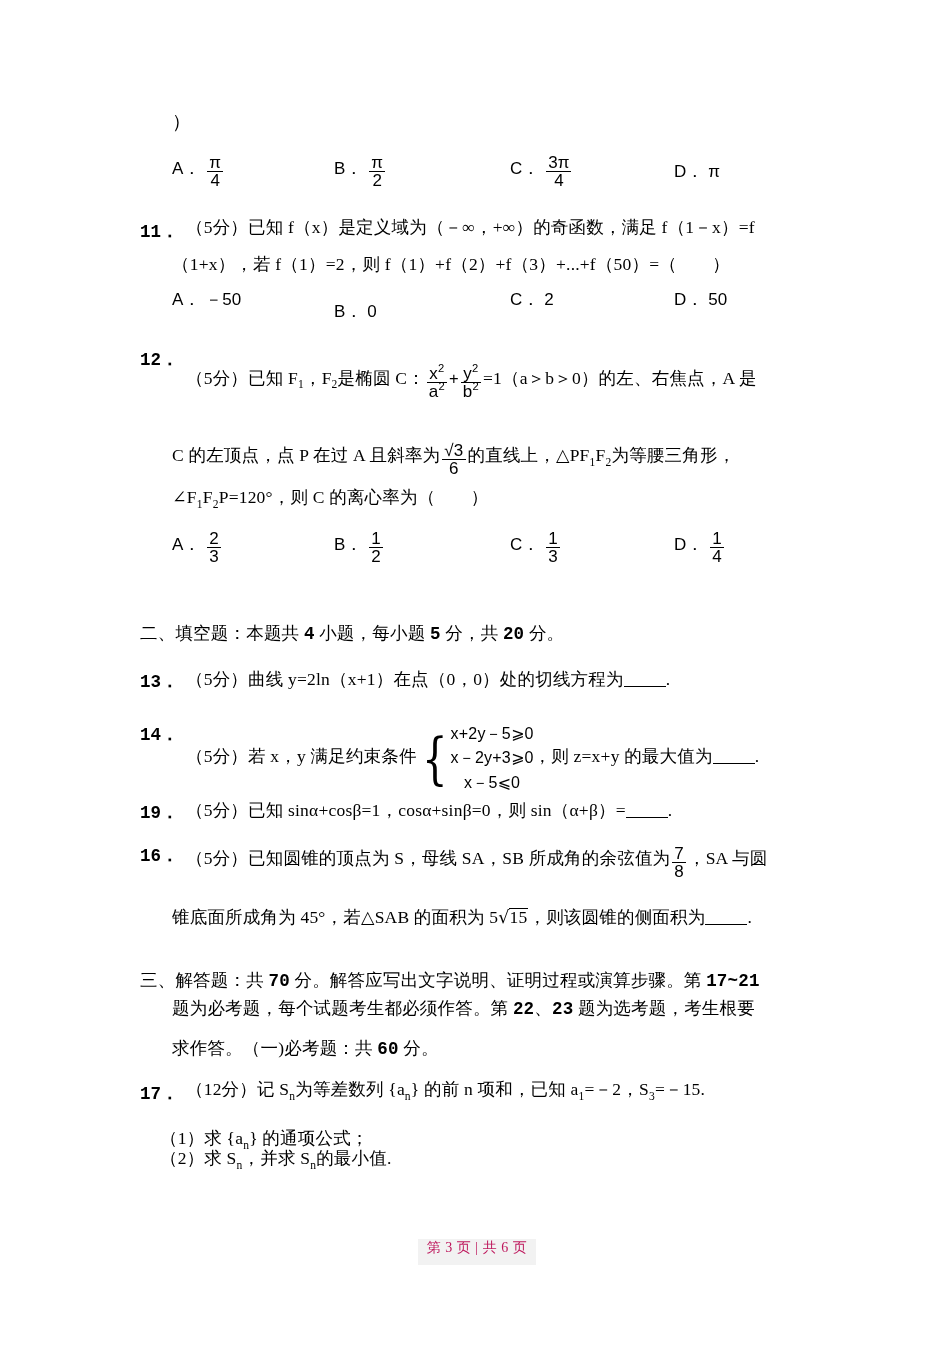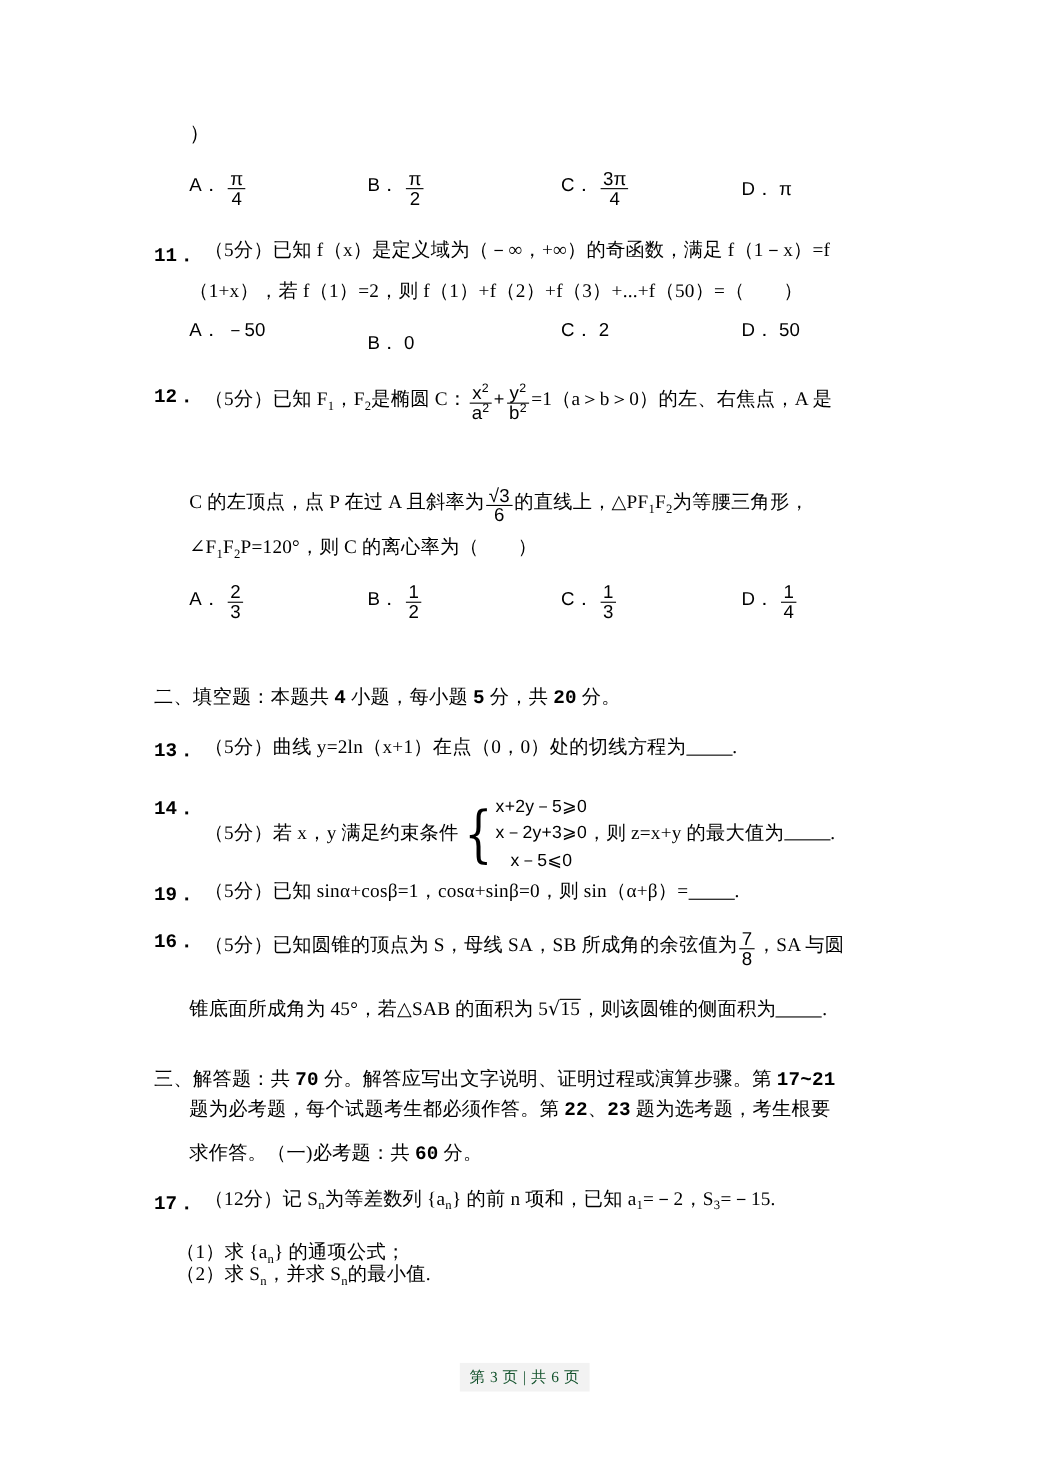--- a/index.html
+++ b/index.html
@@ -117,24 +117,24 @@
 
   
   .footer {
     position: absolute;
     left: 418px;
     top: 1239px;
     width: 118px;
     height: 26px;
     background: #f2f2f2;
     display: flex;
-    align-items: center;
+    align-items: flex-start;
     justify-content: center;
     font-size: 14px;
-    color: #14532d;
+    color: #be185d;
     font-family: "Liberation Serif", "DejaVu Serif", serif;
     letter-spacing: 0.5px;
   }
 
   .fillblank {
     display: inline-block;
     border-bottom: 1.4px solid #000;
     width: 42px;
     height: 0.95em;
     vertical-align: -0.1em;
@@ -179,21 +179,21 @@
     </div>
     <div class="opt" style="left:338px; top:0px;">
       <span class="lab">C．</span><span>2</span>
     </div>
     <div class="opt" style="left:502px; top:0px;">
       <span class="lab">D．</span><span>50</span>
     </div>
   </div>
 
   <div class="qnum bold" style="left:140px; top:347px;">12．</div>
-  <div class="blk cn" style="left:186px; top:347px;">
+  <div class="blk cn" style="left:186px; top:363px;">
     <span>（5分）</span><span>已知 F</span><sub class="sb">1</sub><span>，F</span><sub class="sb">2</sub><span>是椭圆 C：</span><span class="frac" style="font-size:17px; vertical-align:-0.70em;"><span class="num"><span>x</span><sup class="sp">2</sup></span><span class="den"><span>a</span><sup class="sp">2</sup></span></span><span class="m">+</span><span class="frac" style="font-size:17px; vertical-align:-0.70em;"><span class="num"><span>y</span><sup class="sp">2</sup></span><span class="den"><span>b</span><sup class="sp">2</sup></span></span><span>=1（a＞b＞0）的左、右焦点，A 是</span>
   </div>
 
   <div class="blk cn" style="left:172px; top:440px;">
     <span>C 的左顶点，点 P 在过 A 且斜率为</span><span class="frac big" style="vertical-align:-0.66em;"><span class="num">√3</span><span class="den">6</span></span><span>的直线上，△PF</span><sub class="sb">1</sub><span>F</span><sub class="sb">2</sub><span>为等腰三角形，</span>
   </div>
 
   <div class="blk cn" style="left:172px; top:489px;">
     <span>∠F</span><sub class="sb">1</sub><span>F</span><sub class="sb">2</sub><span>P=120°，则 C 的离心率为（　　）</span>
   </div>

